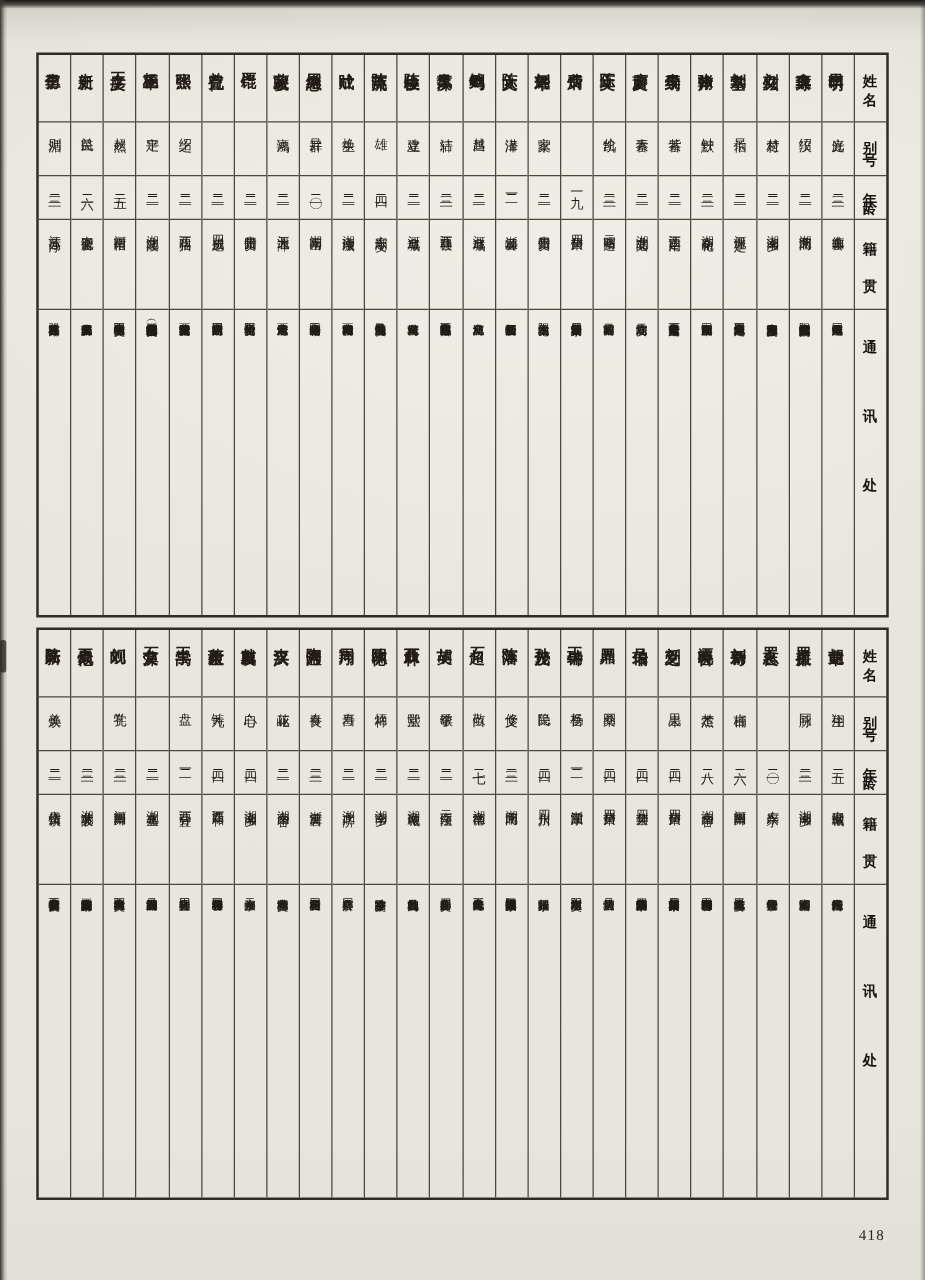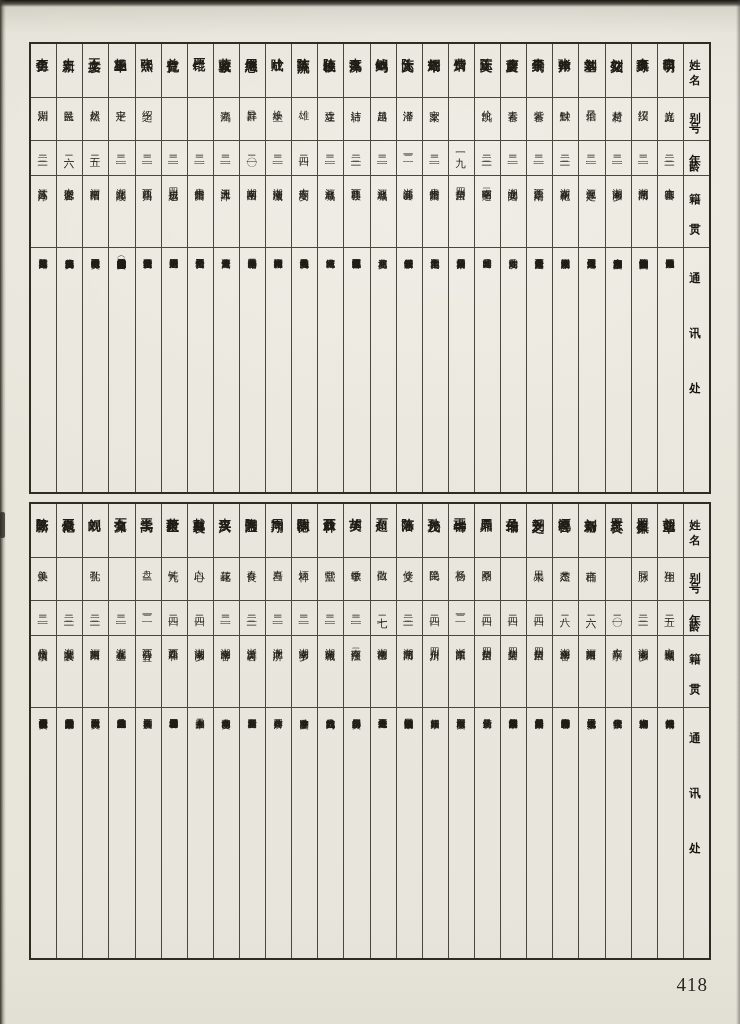--- a/index.html
+++ b/index.html
@@ -55,21 +55,21 @@
 
   .hcell{font-weight:700;font-size:11.5px;color:#16130d;}
   .h-name{letter-spacing:1.3em;padding-top:6px;}
   .h-alias{letter-spacing:0.9em;padding-top:5px;}
   .h-age{letter-spacing:0.5em;padding-top:4px;}
   .h-origin{letter-spacing:2.6em;padding-top:8px;}
   .h-address{letter-spacing:4.8em;padding-top:14px;}
 
   .page-number{
     position:absolute;right:32px;bottom:28px;
-    font-size:19px;color:#2a2720;letter-spacing:1px;text-align:center;
+    font-size:12px;color:#2a2720;letter-spacing:1px;text-align:center;
   }
 </style>
 </head>
 <body>
 
 <div class="page">
   <div class="scan-edge-top"></div>
   <div class="scan-edge-left"></div>
   <div class="scan-edge-right"></div>
   <div class="scan-smudge"></div>

